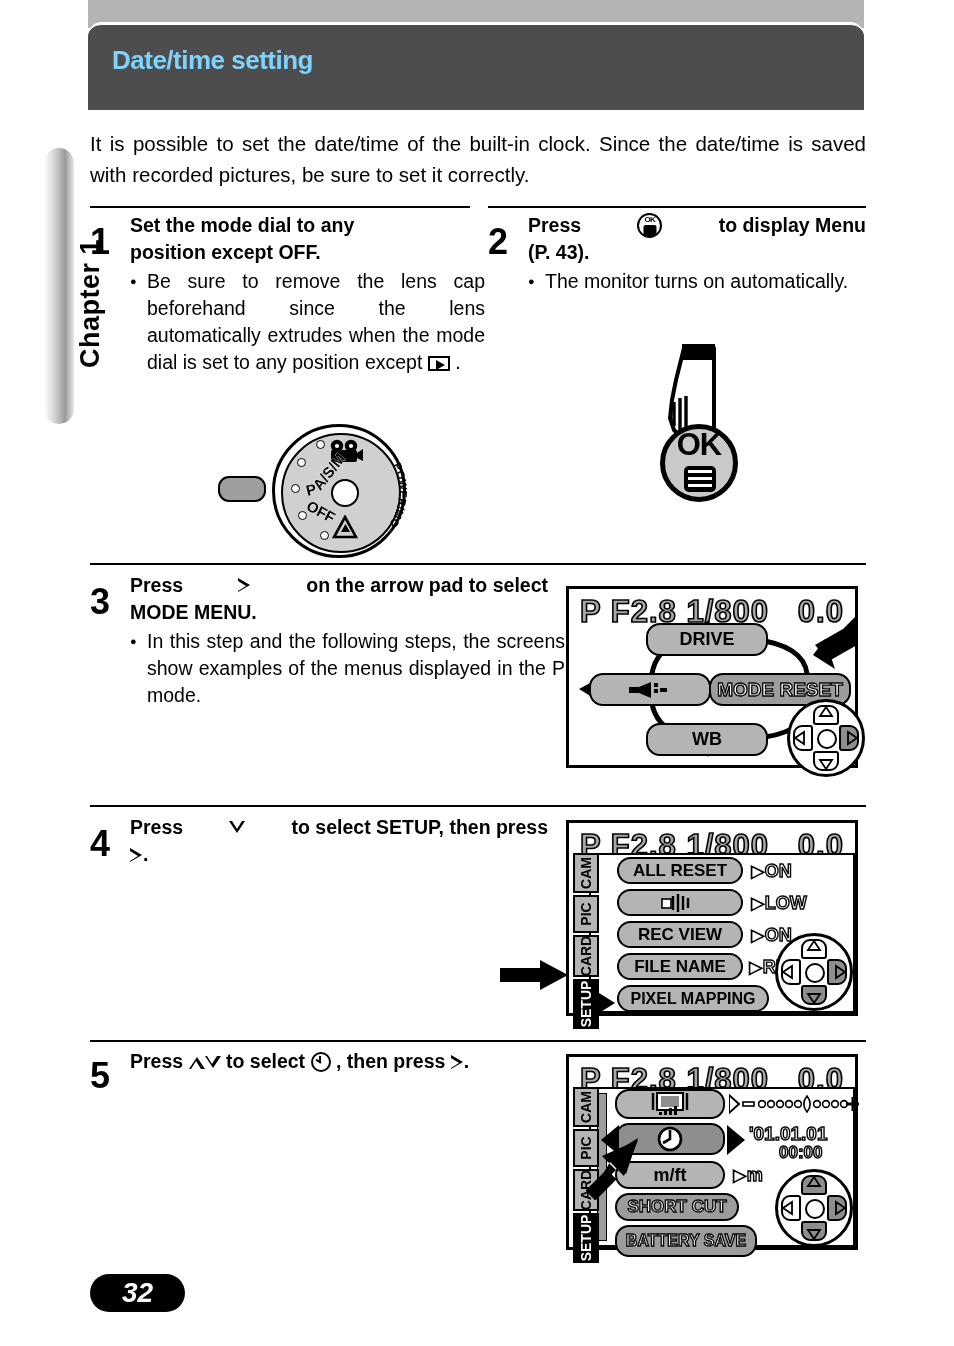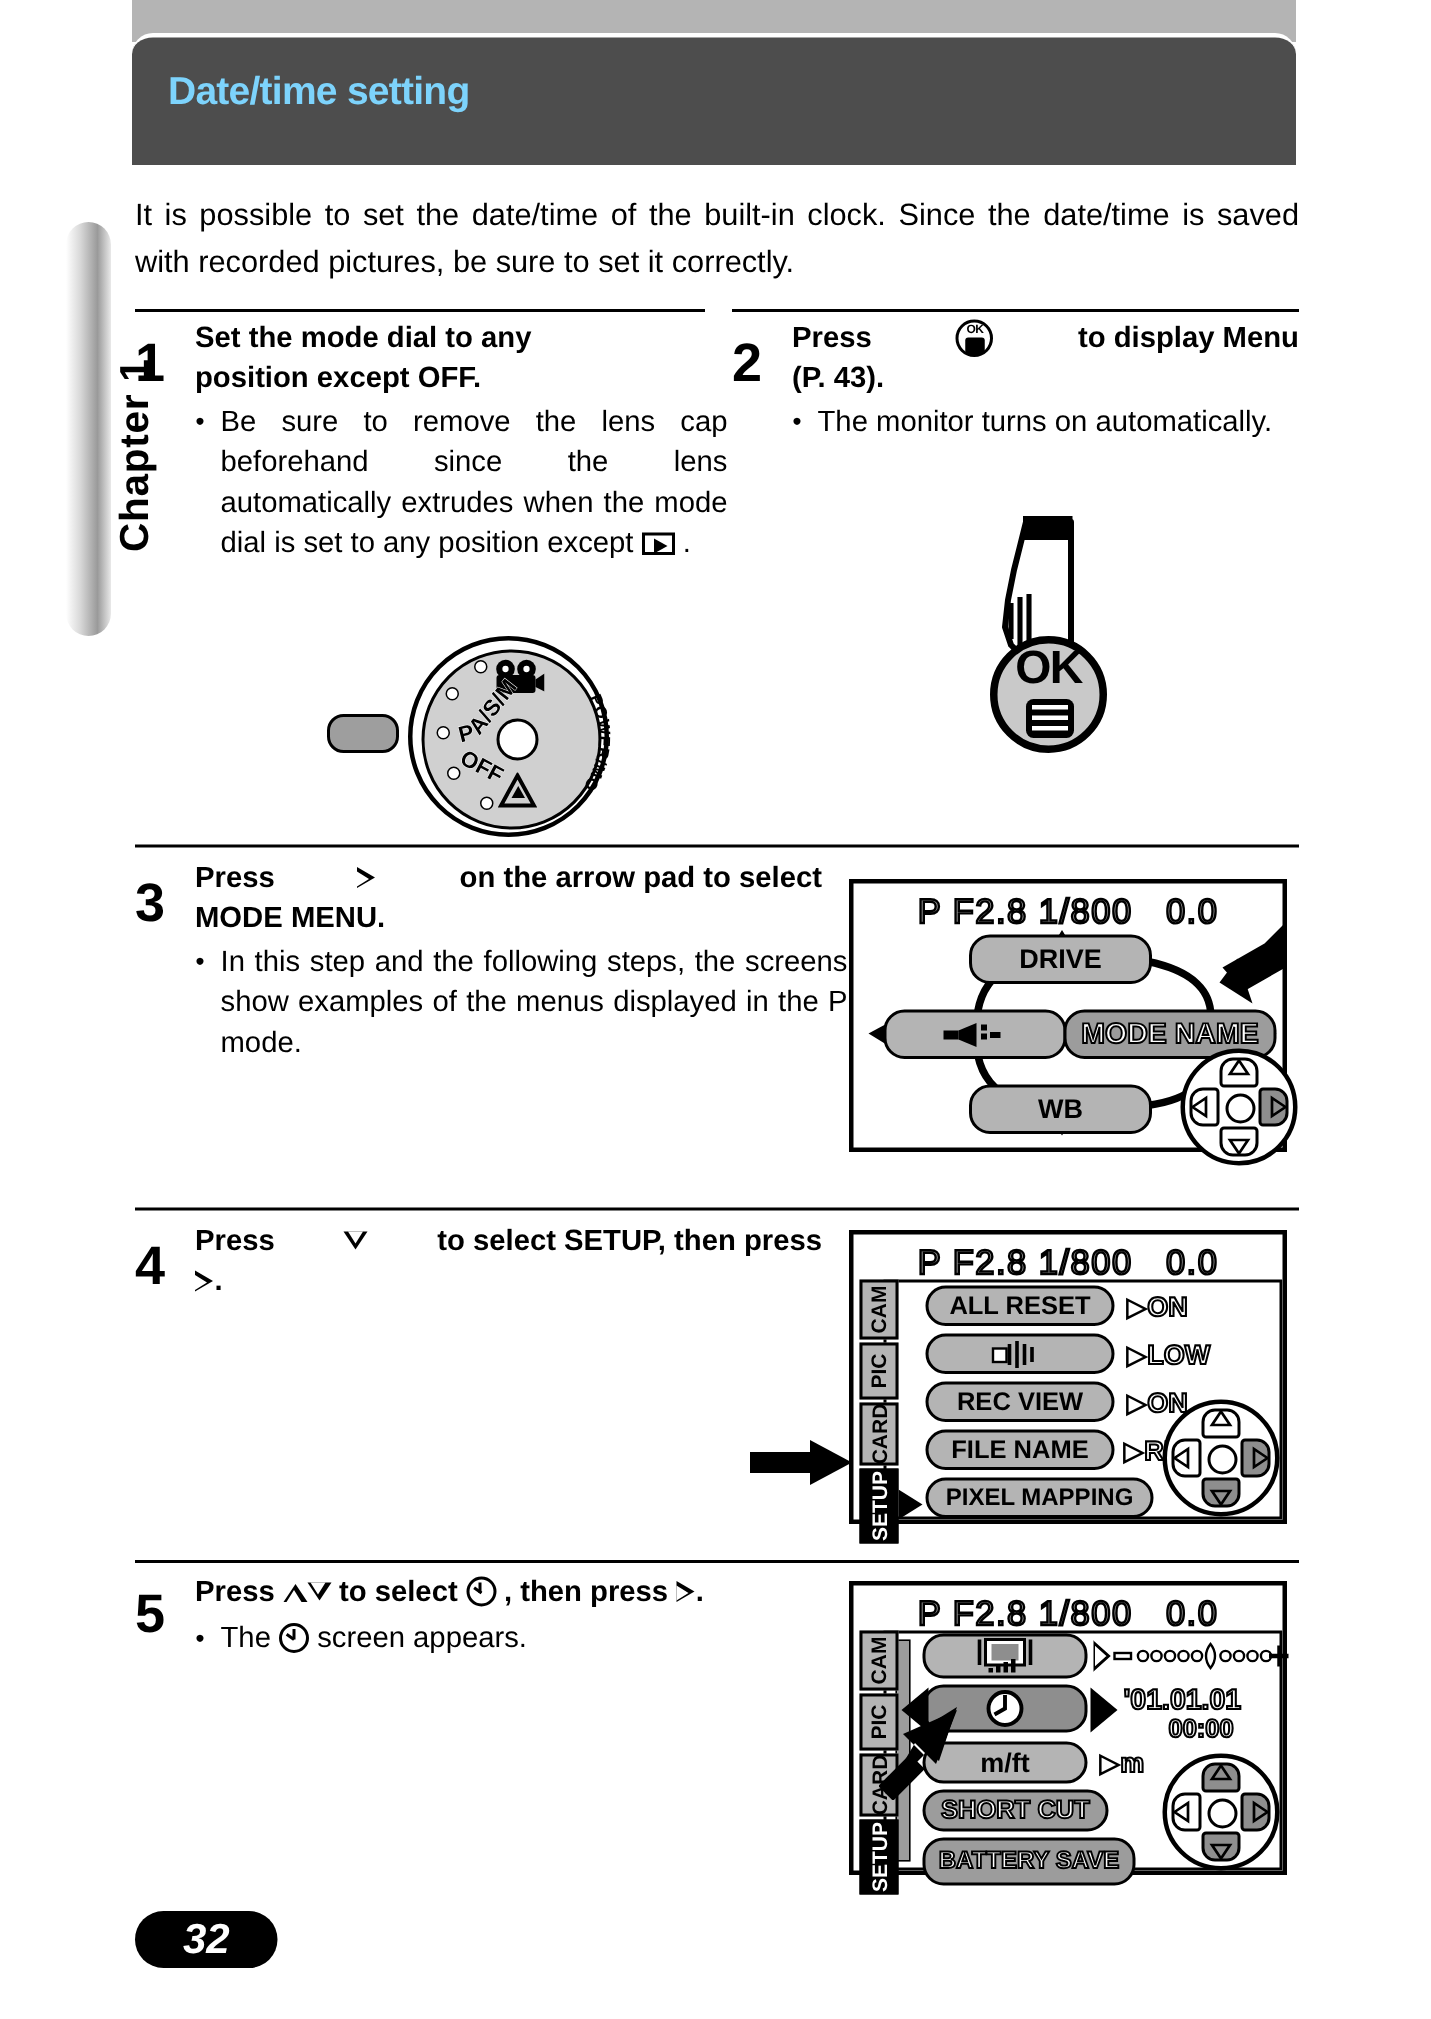--- a/index.html
+++ b/index.html
@@ -76,22 +76,22 @@
   .knob{position:absolute;width:44px;height:22px;border-radius:11px;background:#9e9e9e;border:2.5px solid #000;}
 
   
   .okbtn{position:absolute;width:78px;height:78px;border-radius:50%;background:#c9c9c9;border:5px solid #000;box-sizing:border-box;}
   .okbtn .oktext{position:absolute;left:0;top:-2px;width:100%;text-align:center;font-size:31px;font-weight:bold;letter-spacing:-1px;}
   .okbtn .menuicon{position:absolute;left:19px;top:37px;width:32px;height:26px;background:#000;border-radius:5px;}
   .okbtn .menuicon i{position:absolute;left:4px;width:24px;height:3px;background:#fff;display:block;}
 
   
   .lcd{position:absolute;background:#fff;border:3px solid #000;box-sizing:border-box;}
-  .lcdhead{position:absolute;left:0;top:5px;width:100%;text-align:center;font-weight:normal;
-           font-size:23px;letter-spacing:1px;color:#a9a9a9;-webkit-text-stroke:1.6px #000;
+  .lcdhead{position:absolute;left:0;top:5px;width:100%;text-align:center;font-weight:bold;
+           font-size:31px;letter-spacing:1px;color:#a9a9a9;-webkit-text-stroke:1.6px #000;
            font-family:"Liberation Sans",sans-serif;}
   .pill{position:absolute;background:#b4b4b4;border:2.2px solid #000;border-radius:14px;
         display:flex;align-items:center;justify-content:center;font-weight:bold;font-size:18px;
         color:#000;box-sizing:border-box;font-family:"Liberation Sans",sans-serif;}
   .pill.lit{color:#fff;-webkit-text-stroke:1.3px #000;background:#9c9c9c;}
   .val{position:absolute;font-weight:bold;font-size:18px;color:#fff;-webkit-text-stroke:1.4px #000;
        font-family:"Liberation Sans",sans-serif;white-space:nowrap;}
   .tabv{position:absolute;background:#b4b4b4;border:2px solid #000;box-sizing:border-box;
         display:flex;align-items:center;justify-content:center;}
   .tabv span{transform:rotate(-90deg);font-weight:bold;font-size:14px;white-space:nowrap;
@@ -250,21 +250,21 @@
   <div class="pill" style="left:77px;top:34px;width:122px;height:33px;">DRIVE</div>
   <div class="pill" style="left:20px;top:84px;width:122px;height:33px;">
     <svg width="46" height="20" viewBox="0 0 46 20">
       <path d="M24 2 L24 18 L12 13 L12 7 Z" fill="#000"></path>
       <rect x="2" y="7" width="10" height="6" fill="#000"></rect>
       <rect x="27" y="3" width="4" height="4" fill="#000"></rect>
       <rect x="27" y="9" width="4" height="4" fill="#000"></rect>
       <rect x="33" y="8" width="7" height="4" fill="#000"></rect>
     </svg>
   </div>
-  <div class="pill lit" style="left:140px;top:84px;width:142px;height:33px;font-size:19px;">MODE NAME</div>
+  <div class="pill lit" style="left:140px;top:84px;width:142px;height:33px;font-size:19px;">MODE RESET</div>
   <div class="pill" style="left:77px;top:134px;width:122px;height:33px;">WB</div>
   <div class="pad" style="left:218px;top:110px;">
     <div class="pd up"></div>
     <div class="pd dn"></div>
     <div class="pd lf"></div>
     <div class="pd rt on"></div>
     <div class="center"></div>
     <svg width="78" height="78" viewBox="0 0 78 78" style="position:absolute;left:-3px;top:-3px;">
       <polygon points="39,8 45,17 33,17" fill="none" stroke="#000" stroke-width="1.8"></polygon>
       <polygon points="39,70 45,61 33,61" fill="none" stroke="#000" stroke-width="1.8"></polygon>
@@ -359,25 +359,20 @@
 <div class="step" style="left:90px;top:1048px;width:460px;">
   <div class="num" style="left:0;top:10px;">5</div>
   <div style="margin-left:40px;">
     <div class="title">
       <span>Press</span>
       <span class="tri-u-o"></span><span class="tri-d-o"></span>
       <span>to select</span>
       <span class="clockglyph"></span>
       <span>, then press</span>
       <span class="tri-r-o"></span><span>.</span>
-    </div>
-    <div class="bul" style="width:418px;margin-top:4px;">
-      <span>The</span>
-      <span class="clockglyph"></span>
-      <span>screen appears.</span>
     </div>
   </div>
 </div>
 
 <div class="lcd" style="left:566px;top:1054px;width:292px;height:196px;">
   <div class="lcdhead">
     <span>P</span>
     <span>F2.8</span>
     <span>1/800</span>
     &nbsp;&nbsp;<span>0.0</span>

